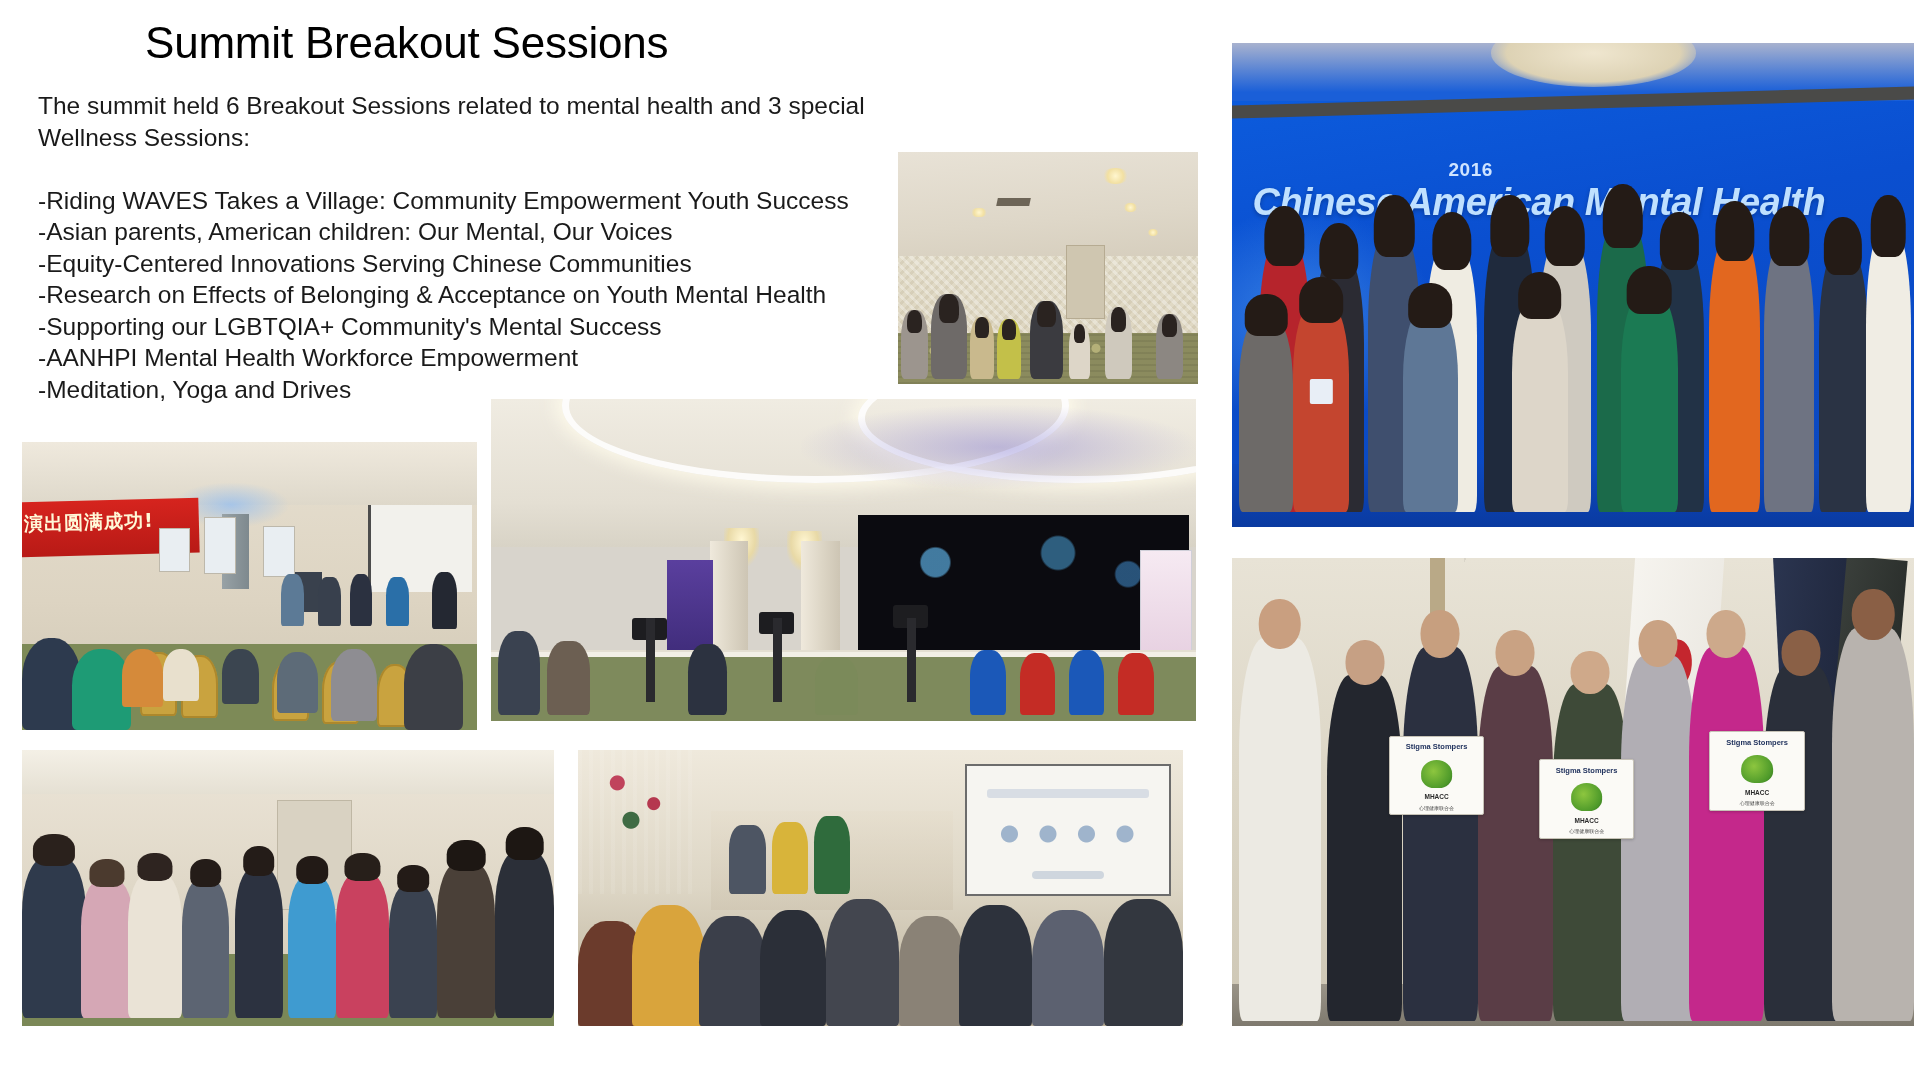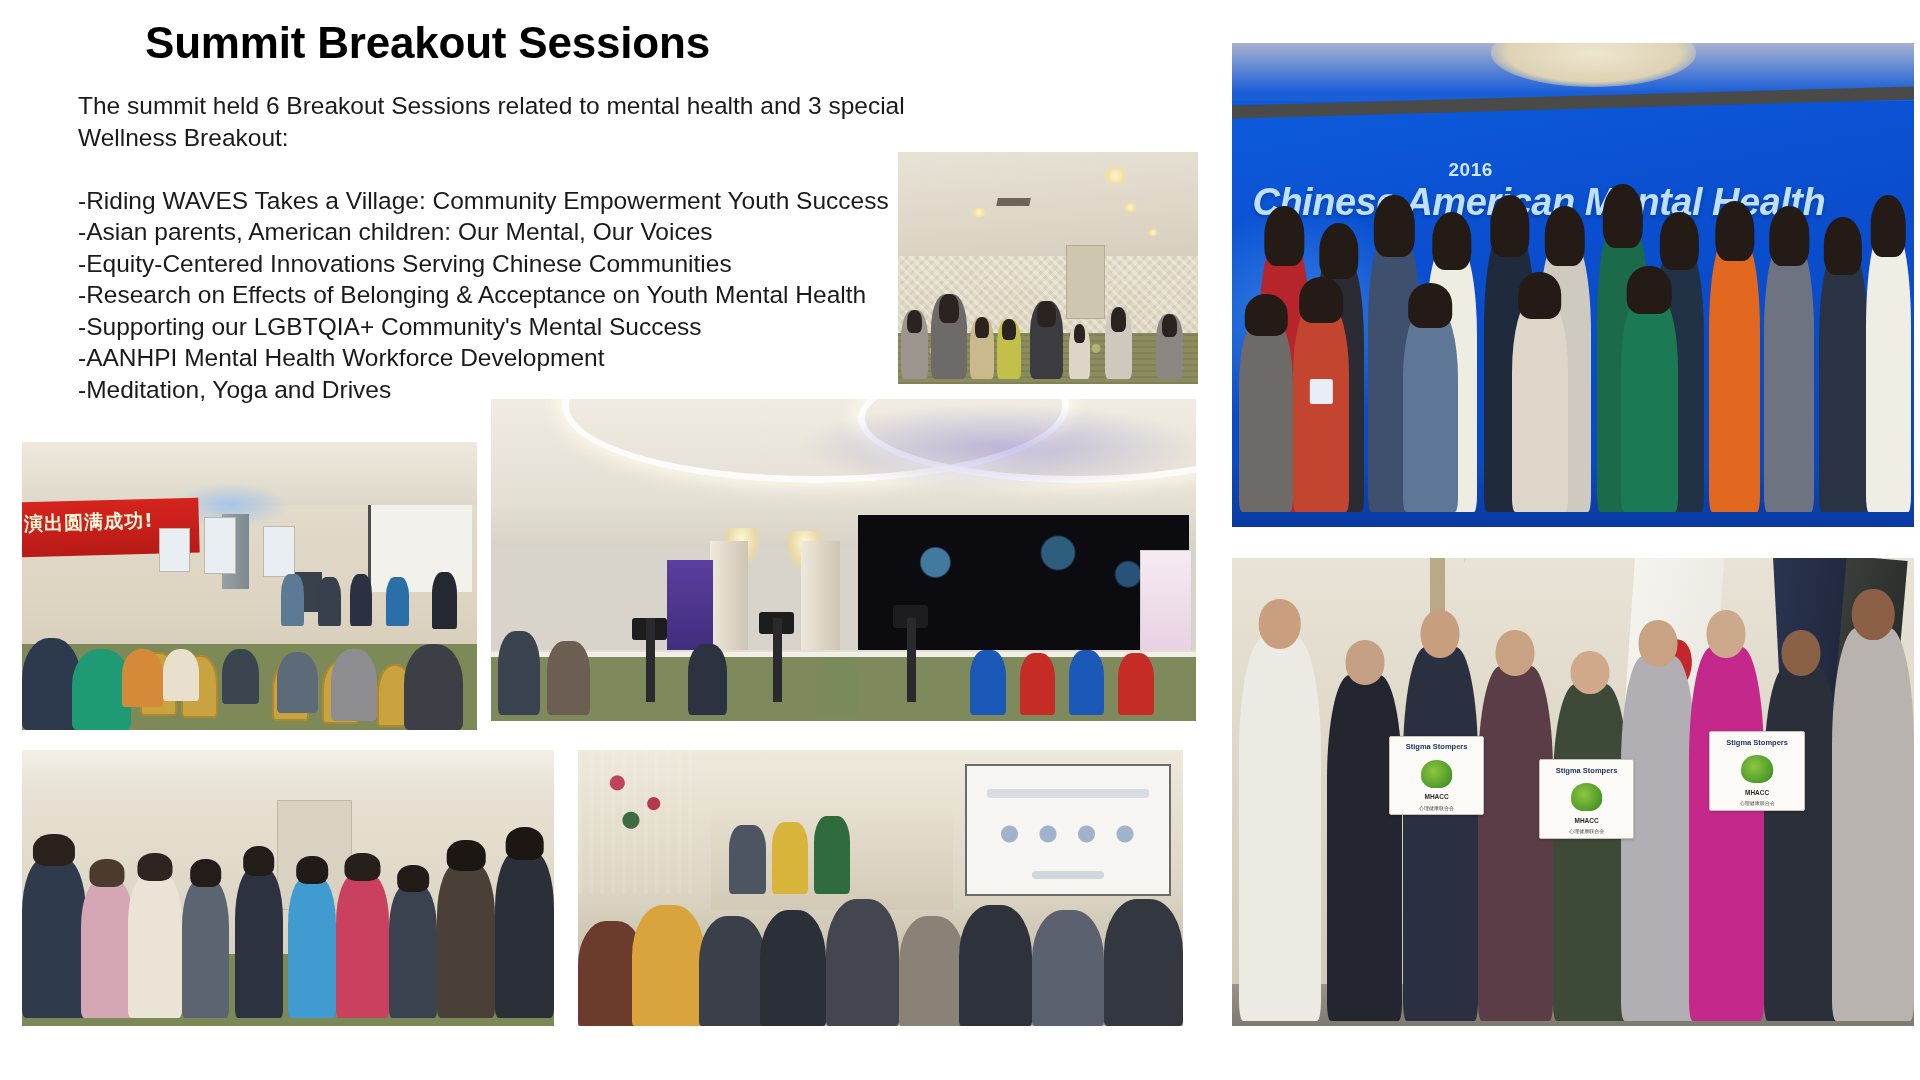--- a/index.html
+++ b/index.html
@@ -17,35 +17,34 @@
     height: 1080px;
     background: #ffffff;
   }
 
   
   .slide-title {
     position: absolute;
     left: 145px;
     top: 18px;
     font-size: 44px;
-    font-weight: 700;
+    font-weight: 400;
     color: #000000;
     letter-spacing: -0.2px;
     white-space: nowrap;
   }
   .body-text {
     position: absolute;
     left: 38px;
     top: 90px;
     width: 900px;
     font-size: 24.5px;
     line-height: 31.5px;
     color: #1a1a1a;
     font-weight: 400;
-    margin-left: 40px;
   }
   .body-text p { margin: 0; white-space: nowrap; }
   .body-text .spacer { height: 31.5px; }
   .session-list { list-style: none; }
   .session-list li { white-space: nowrap; }
 
   
   .photo {
     position: absolute;
     overflow: hidden;
@@ -435,29 +434,29 @@
 </style>
 </head>
 <body>
 
 <div class="slide">
 
   <div class="slide-title">Summit Breakout Sessions</div>
 
   <div class="body-text">
     <p>The summit held 6 Breakout  Sessions related to mental health and 3 special</p>
-    <p>Wellness Breakout:</p>
+    <p>Wellness Sessions:</p>
     <div class="spacer"></div>
     <ul class="session-list">
       <li>-Riding WAVES Takes a Village: Community Empowerment Youth Success</li>
       <li>-Asian parents, American children: Our Mental, Our Voices</li>
       <li>-Equity-Centered Innovations Serving Chinese Communities</li>
       <li>-Research on Effects of Belonging &amp; Acceptance on Youth Mental Health</li>
       <li>-Supporting our LGBTQIA+ Community's Mental Success</li>
-      <li>-AANHPI Mental Health Workforce Development</li>
+      <li>-AANHPI Mental Health Workforce Empowerment</li>
       <li>-Meditation, Yoga and Drives</li>
     </ul>
   </div>
 
   <div class="photo p-yoga">
     <div class="ph-inner">
       <div class="ceiling"></div>
       <div class="light l1"></div>
       <div class="light l2"></div>
       <div class="light l3"></div>

